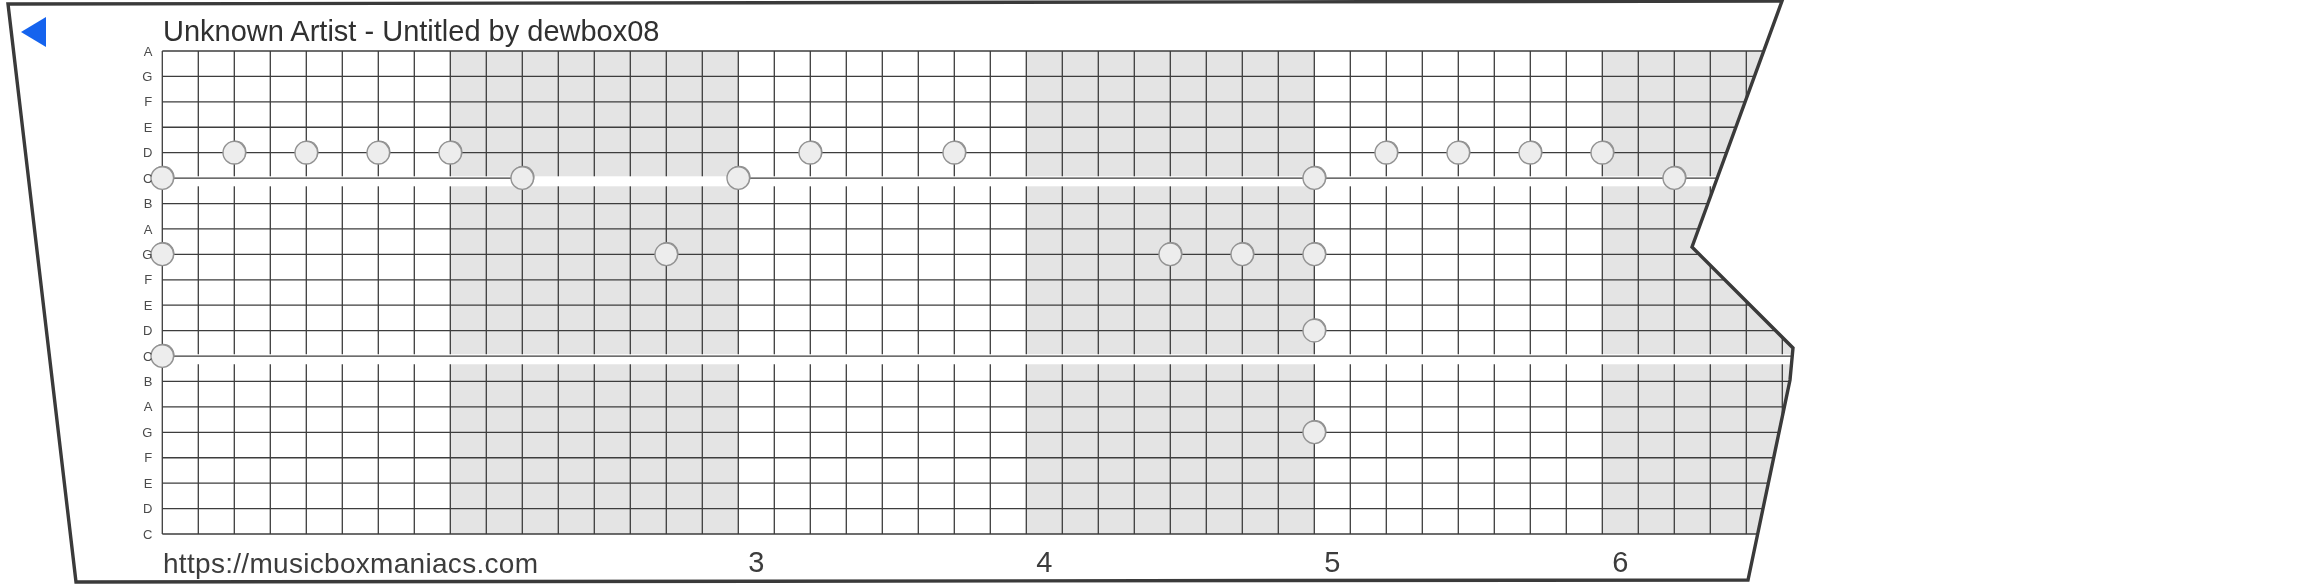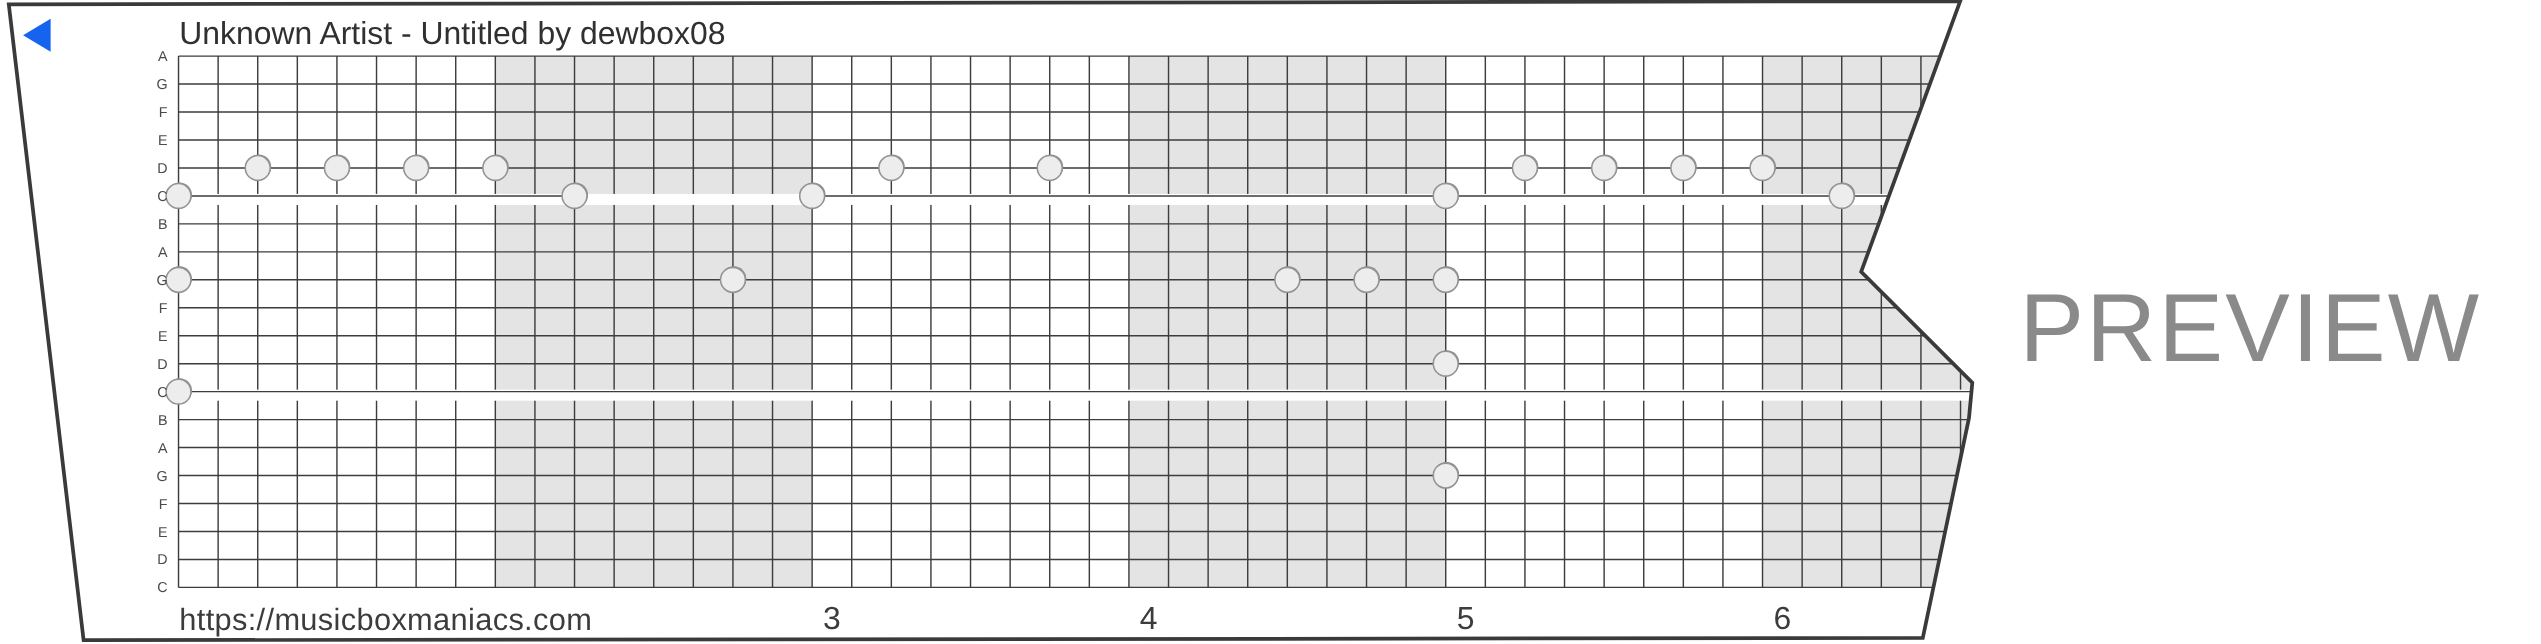--- a/index.html
+++ b/index.html
@@ -202,15 +202,14 @@
 
     <polygon id="strip-outline" points="8,4 1782,1 1692,247 1793,348 1790,380 1748,580 76,582" fill="none" stroke-width="3.4" stroke-linejoin="miter" stroke="#3a3a3a"></polygon>
   </svg>
 
   <div class="play-arrow" style="border-right-color: rgb(21, 99, 238);"></div>
 
   <div class="title">Unknown Artist - Untitled by dewbox08</div>
 
   <div class="footer-url" style="color: rgb(60, 60, 60);">https://musicboxmaniacs.com</div>
 
-  <div class="preview-watermark" style="color: rgb(138, 138, 138);">PREVIEW</div>
 
 </div>
 
 </body></html>

